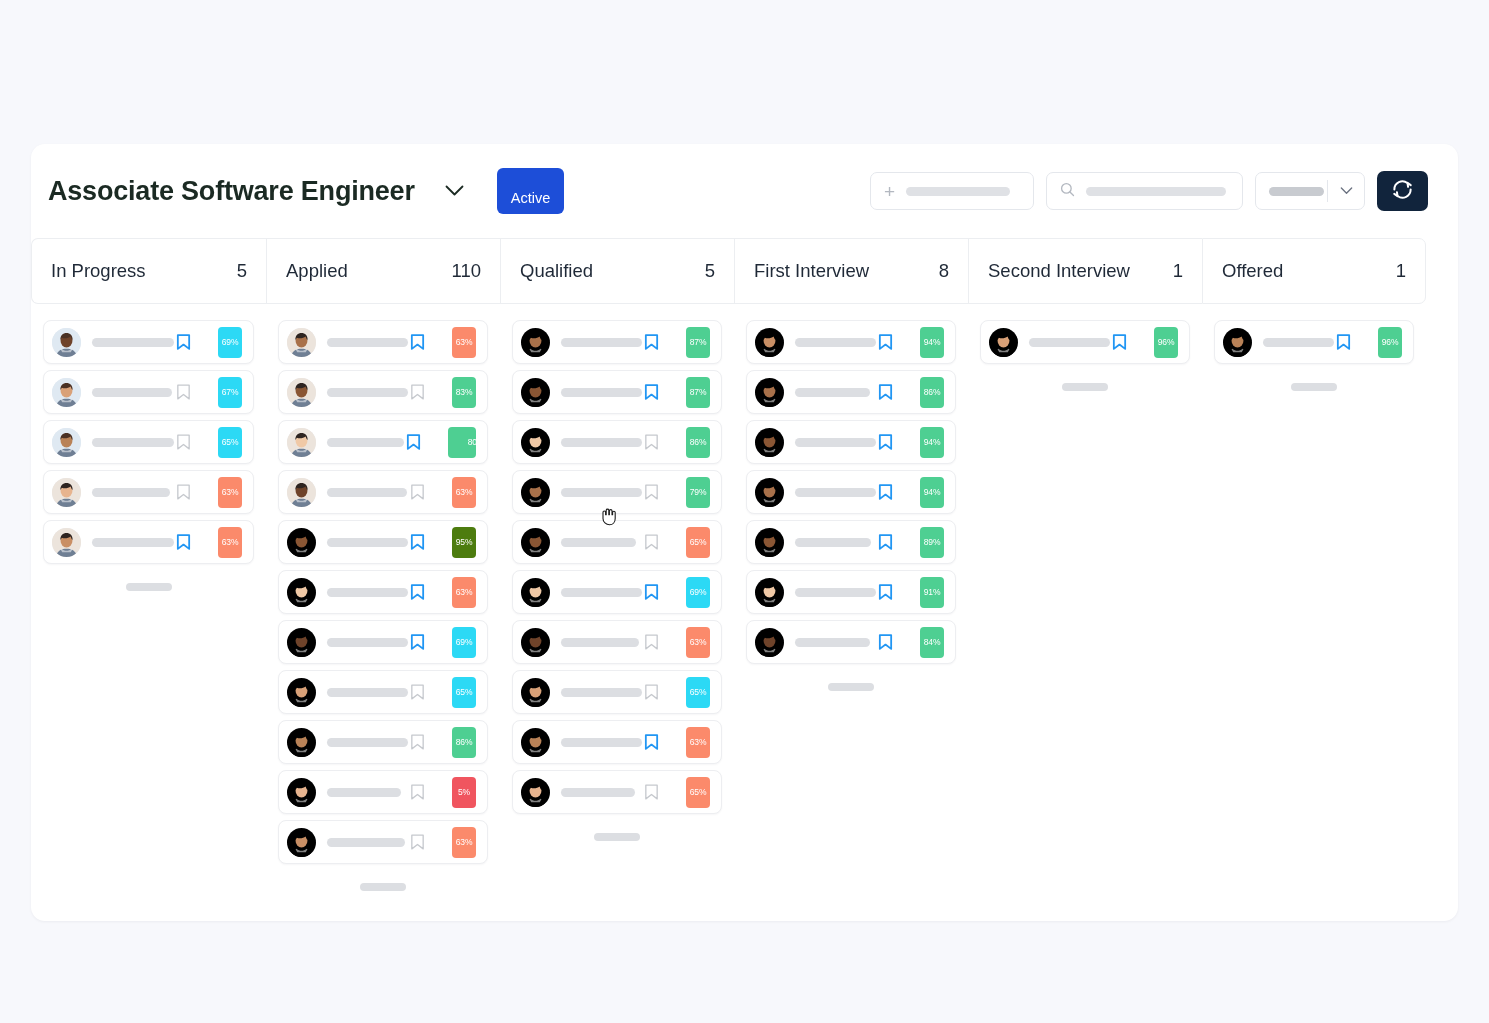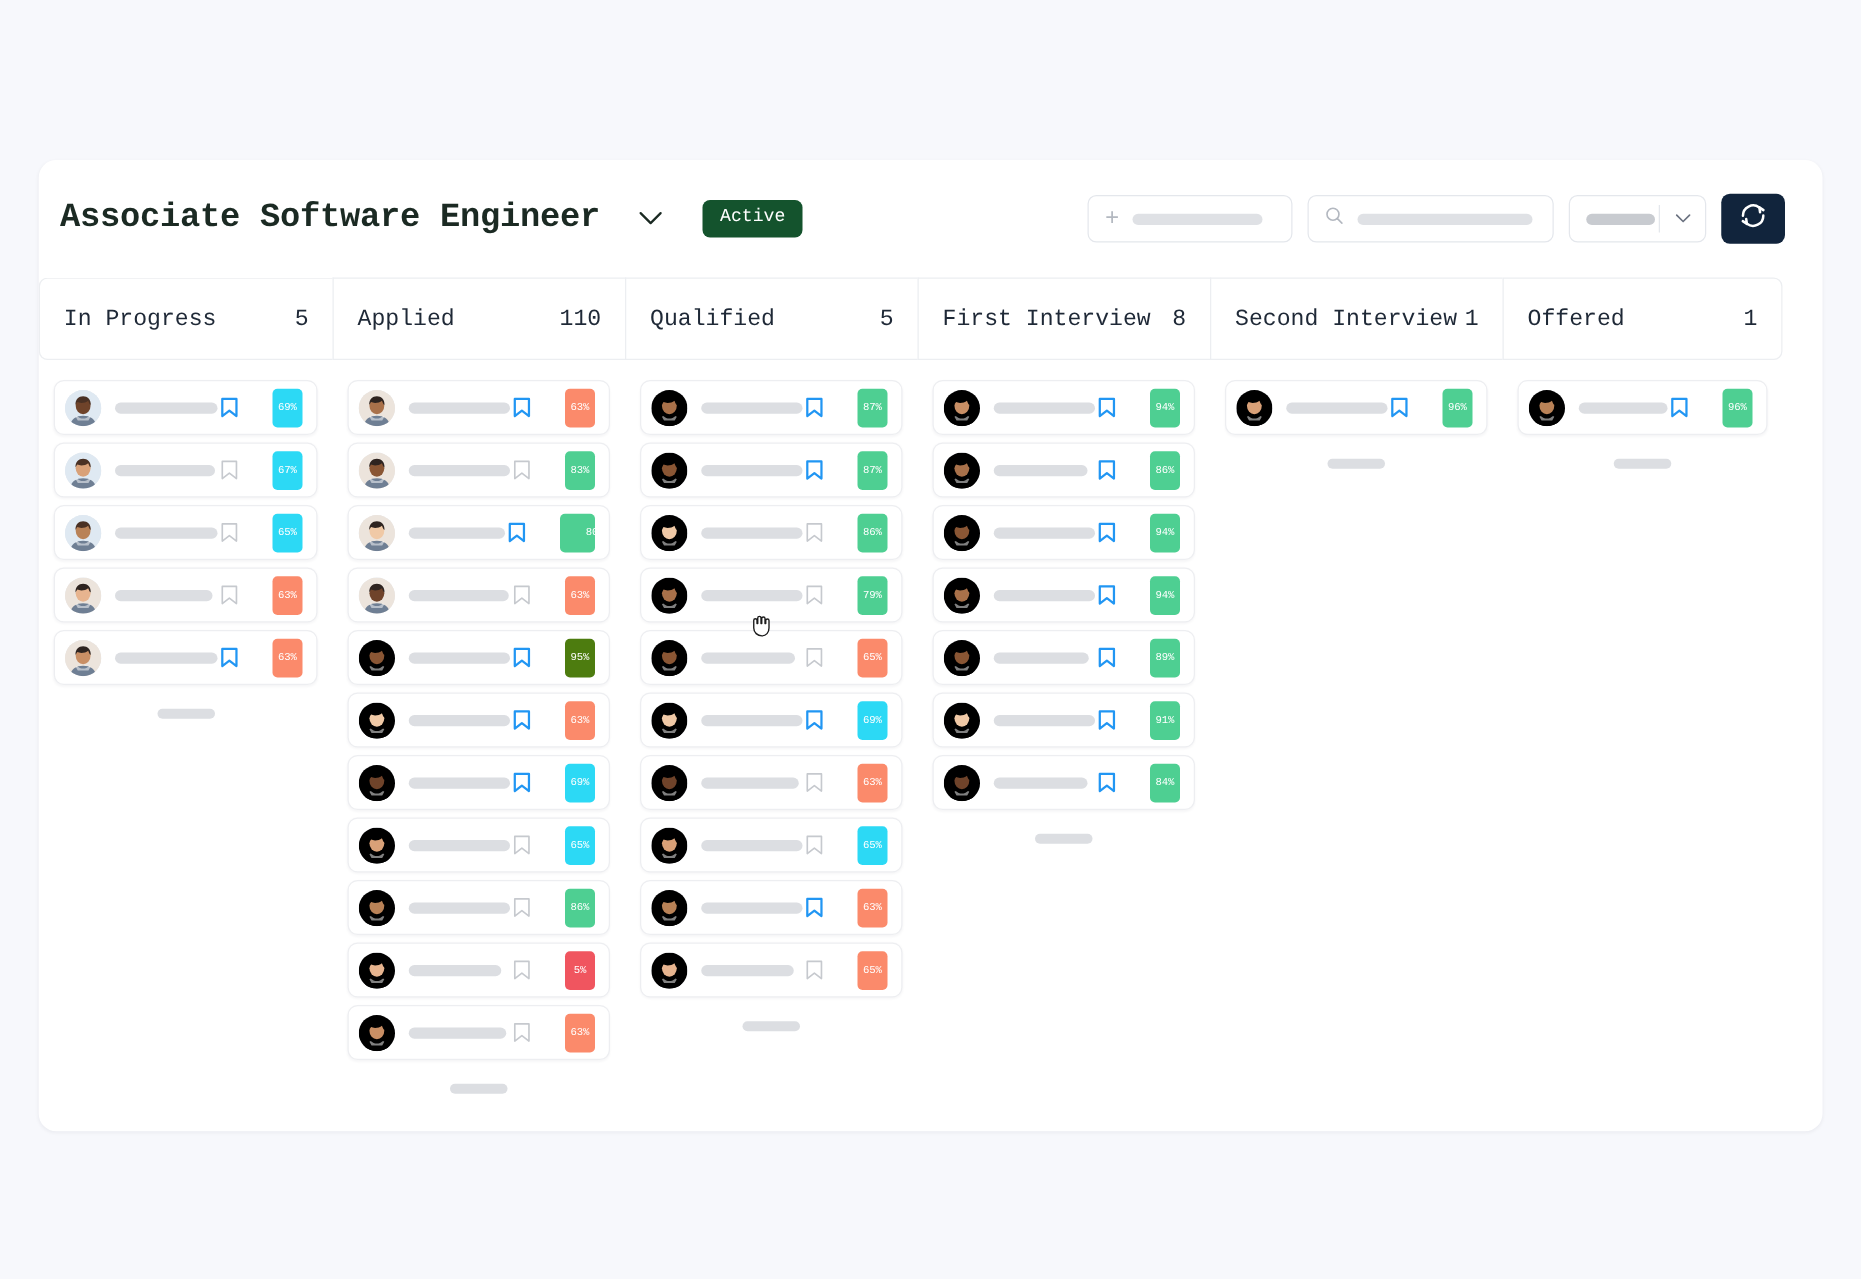--- a/index.html
+++ b/index.html
@@ -8,28 +8,27 @@
     width: 1489px;
     height: 1023px;
     background: #f7f8fc;
     font-family: "Liberation Sans", sans-serif;
     overflow: hidden;
   }
 
   #app {
     position: absolute;
     left: 31px;
-    top: 128px;
+    top: 144px;
     width: 1427px;
     height: 777px;
     background: #ffffff;
     border-radius: 14px;
     box-shadow: 0 1px 3px rgba(16,24,40,0.05);
     overflow: hidden;
-    font-family: Liberation Mono, monospace;
   }
 
   
   .header {
     height: 94px;
     display: flex;
     align-items: center;
     padding: 0 30px 0 17px;
     position: relative;
   }
@@ -43,25 +42,25 @@
   }
   .title-caret {
     width: 40px; height: 40px;
     margin-left: 20px;
     display: flex; align-items: center; justify-content: center;
     cursor: pointer;
   }
   .title-caret svg { display: block; }
   .status-badge {
     margin-left: 22px;
-    background: #14532d;
+    background: #1d4ed8;
     color: #ffffff;
     font-size: 14.5px;
     border-radius: 6px;
-    padding: 7px 14px 8px;
+    padding: 23px 14px 8px;
     line-height: 1;
     cursor: pointer;
   }
 
   .toolbar {
     margin-left: auto;
     display: flex;
     align-items: center;
     gap: 12px;
   }

